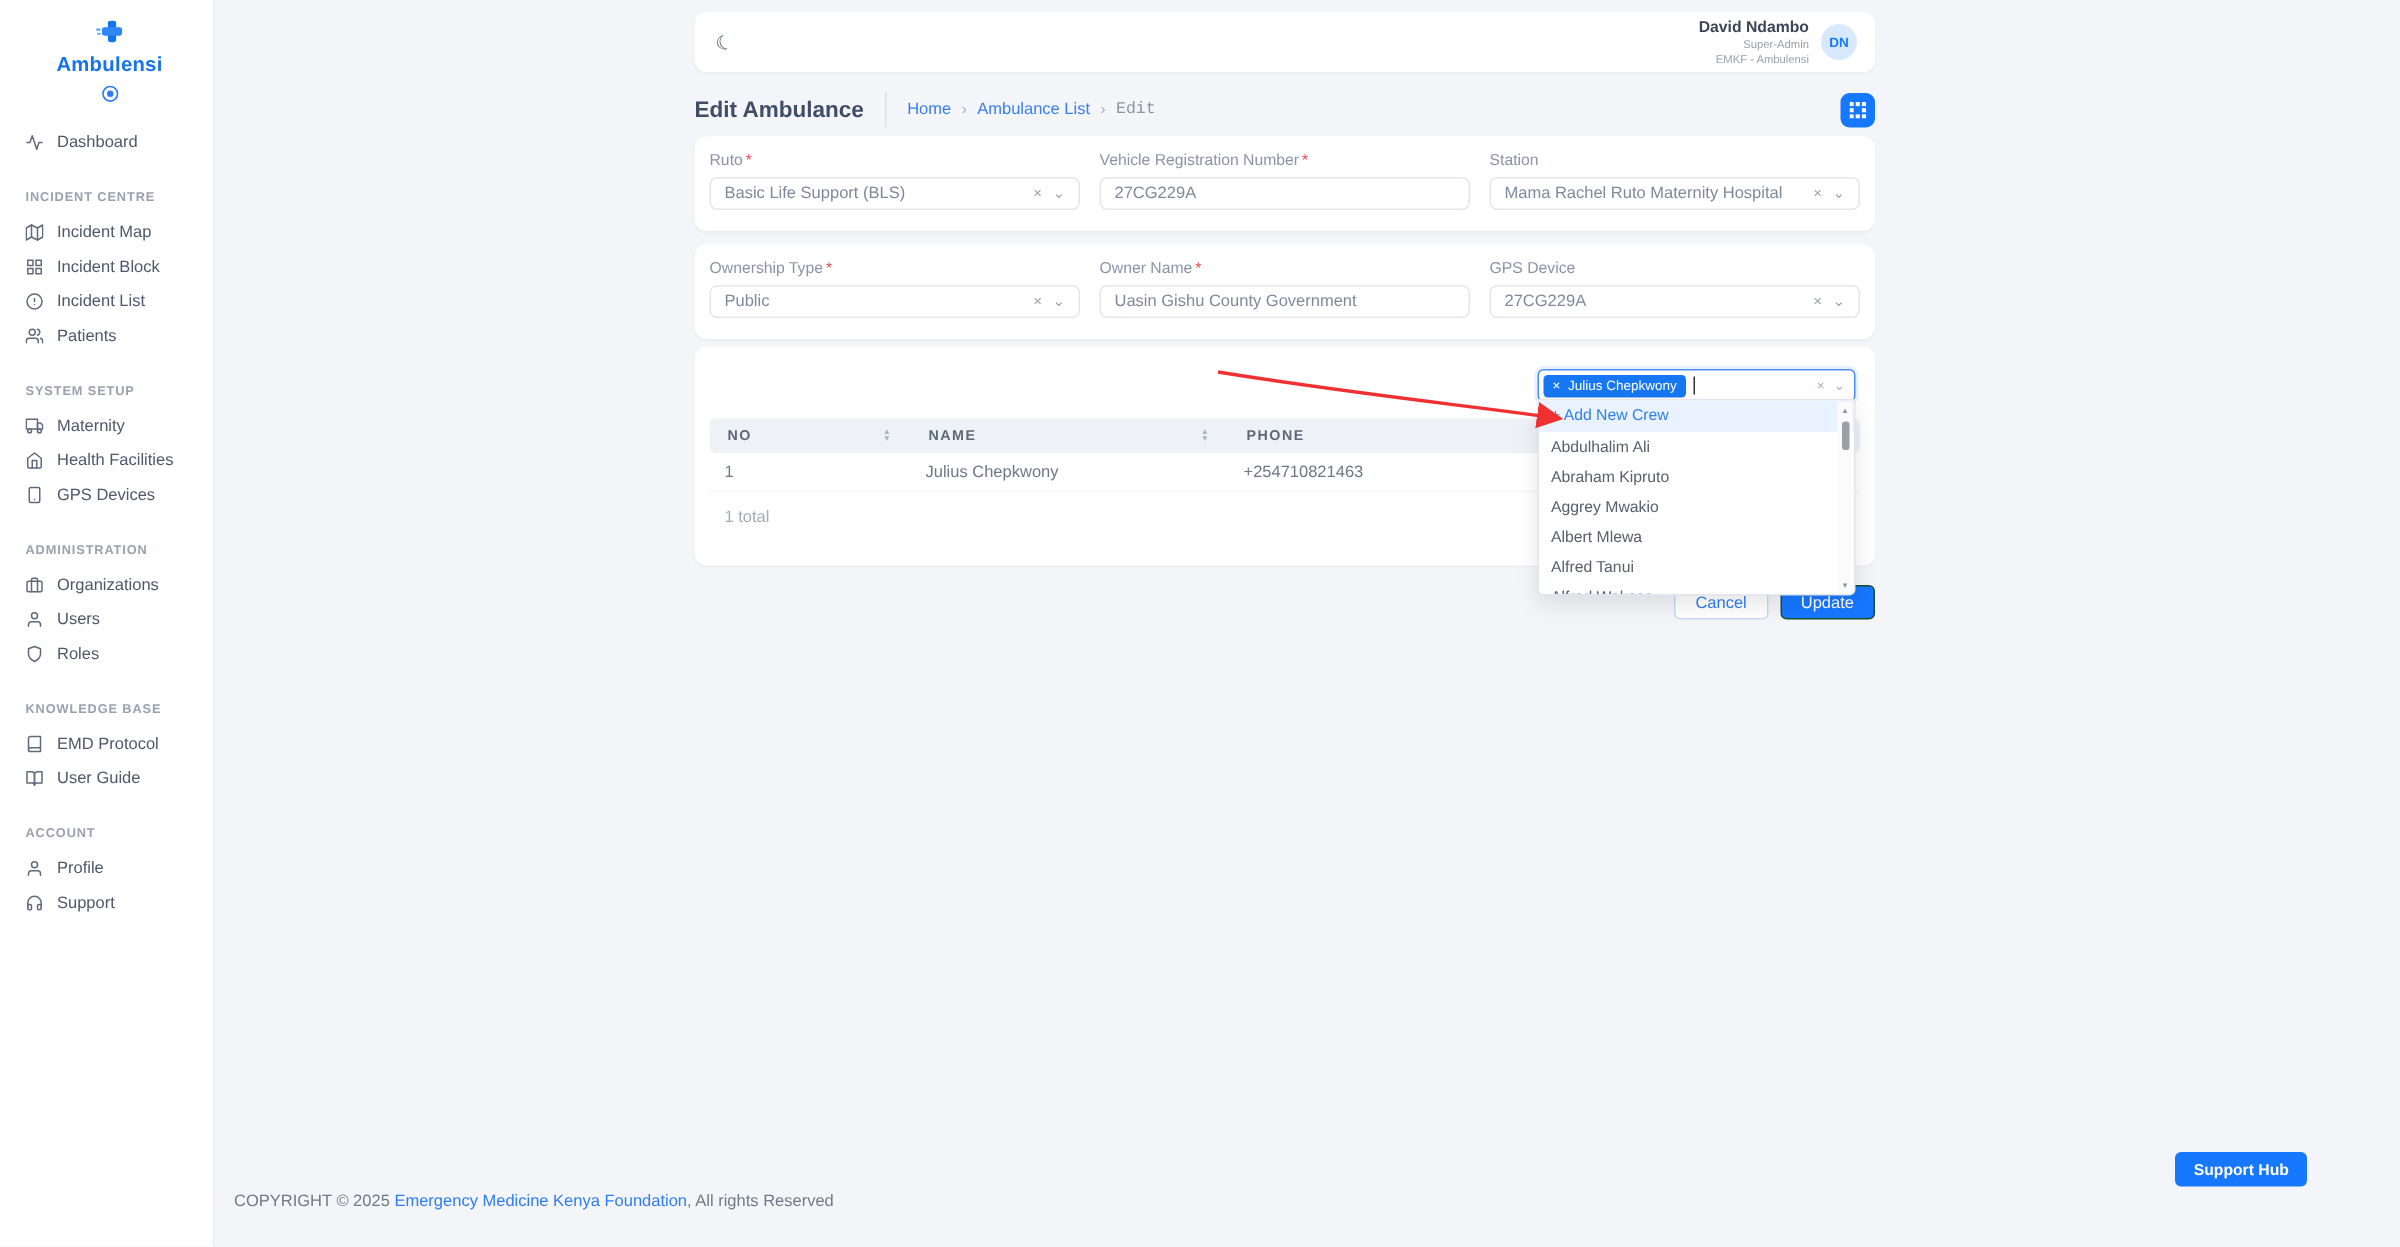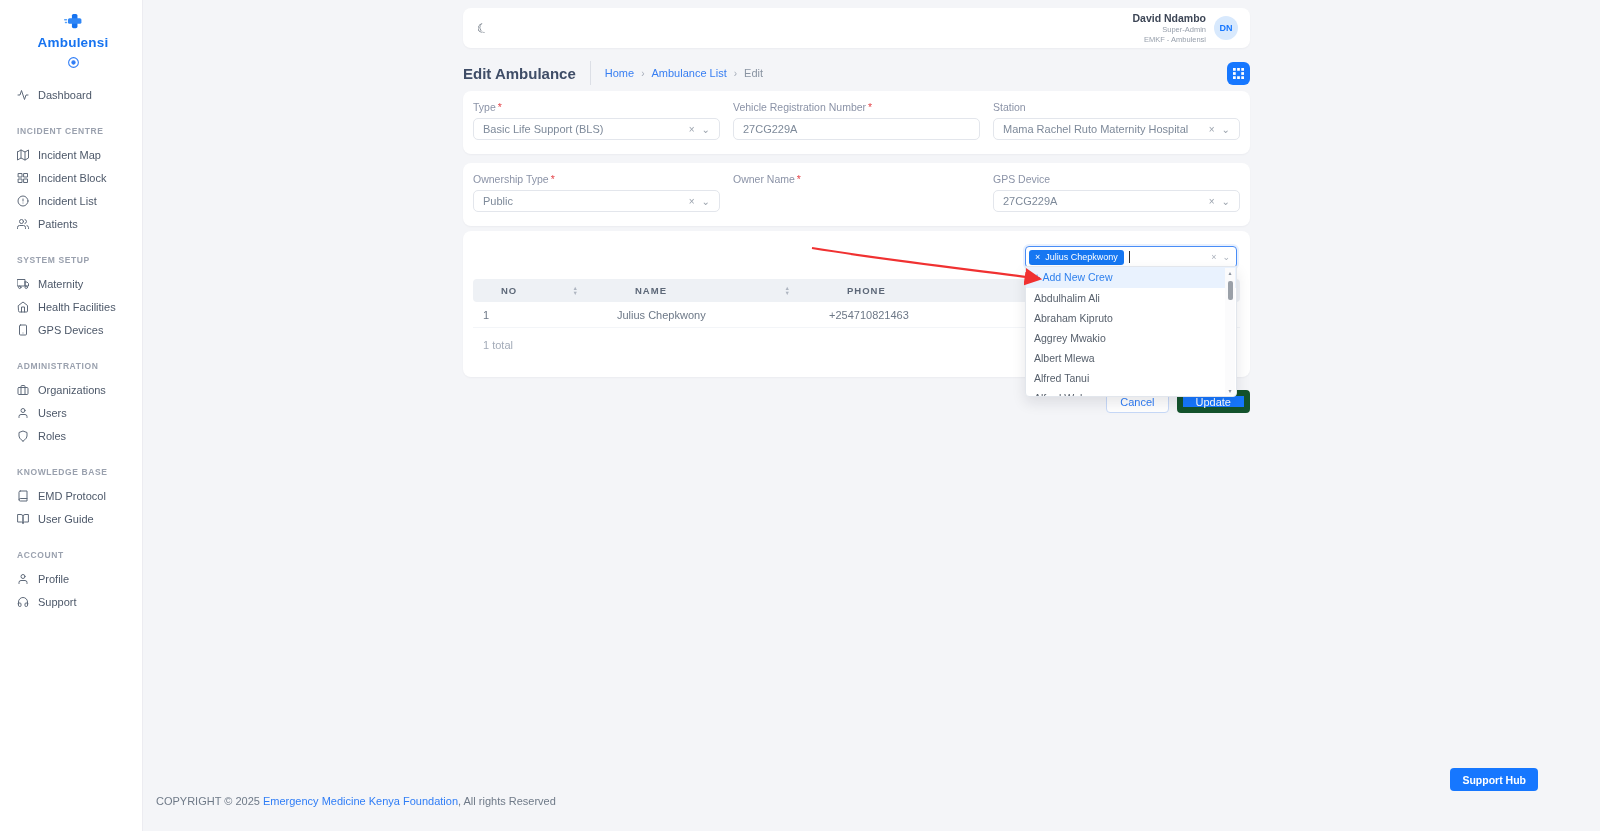--- a/index.html
+++ b/index.html
@@ -28,50 +28,50 @@
   .user-name { font-size:10.5px; font-weight:bold; color:#3d4656; }
   .user-sub { font-size:7.5px; color:#98a0ac; }
   .avatar { width:24px; height:24px; border-radius:50%; background:#d8e9fd; color:#1677ff; font-size:9px; font-weight:bold; display:flex; align-items:center; justify-content:center; }
 
   .title-row { margin-top:12px; height:26px; display:flex; align-items:center; }
   .page-title { font-size:15px; font-weight:600; color:#3f4d67; }
   .title-div { width:1px; height:24px; background:#dcdfe6; margin:0 14px; }
   .crumb { font-size:11px; display:flex; align-items:center; gap:7px; }
   .crumb .lnk { color:#377ef2; cursor:pointer; }
   .crumb .sep { color:#a6adb9; font-size:10px; }
-  .crumb .cur { color:#8a94a2; }
+  .crumb .cur { color:#8a94a2;font-family:Liberation Mono, monospace; }
   .grid-btn { margin-left:auto; width:23px; height:23px; border-radius:6px; background:#1677ff; display:flex; align-items:center; justify-content:center; cursor:pointer; }
 
   .form-card { margin-top:5px; height:63px; padding:10px 10px; display:grid; grid-template-columns:1fr 1fr 1fr; column-gap:13px; }
   .fld-label { font-size:10.5px; color:#8b93a7; margin-bottom:5px; }
   .req { color:#e5484d; margin-left:2px; }
   .fld { height:22px; border:1px solid #e3e6ec; border-radius:5px; display:flex; align-items:center; padding:0 9px; font-size:11px; color:#7e8a9a; background:#fff; }
   .fld .icons { margin-left:auto; display:flex; align-items:center; gap:7px; color:#9aa2ad; font-size:10px; }
   .fld .icons span { cursor:pointer; }
   .second-card { margin-top:9px; }
 
   .crew-card { margin-top:5px; height:146px; position:relative; }
   .crew-select { position:absolute; right:13px; top:15px; width:212px; height:22px; border:1.5px solid #4a8df6; border-radius:4px; background:#fff; display:flex; align-items:center; padding:0 6px 0 3px; box-shadow:0 0 0 2px rgba(74,141,246,.12); }
   .tag { background:#1677f2; color:#fff; font-size:9px; border-radius:3px; padding:2.5px 6px; display:flex; align-items:center; gap:5px; white-space:nowrap; }
   .tag .tag-x { font-size:9px; cursor:pointer; }
   .caret { width:1px; height:12px; background:#333; margin-left:5px; }
   .crew-select .icons { margin-left:auto; display:flex; align-items:center; gap:6px; color:#a9b0bb; font-size:9px; }
 
   .crew-table { position:absolute; left:10px; right:10px; top:48px; }
   .t-head { height:23px; background:#eef1f5; border-radius:4px; display:grid; grid-template-columns:134px 212px 1fr; align-items:center; }
-  .t-head > div { display:flex; align-items:center; padding:0 28px; font-size:9.5px; font-weight:bold; letter-spacing:1px; color:#5d6878; }
+  .t-head > div { display:flex; align-items:center; padding:0 12px; font-size:9.5px; font-weight:bold; letter-spacing:1px; color:#5d6878; }
   .sort { margin-left:auto; display:flex; flex-direction:column; line-height:5px; font-size:5.5px; color:#aeb5c0; cursor:pointer; }
   .t-row { height:26px; display:grid; grid-template-columns:134px 212px 1fr; align-items:center; border-bottom:1px solid #f3f5f8; }
   .t-row > div { padding:0 10px; font-size:11px; color:#6d7887; }
   .t-total { margin-top:11px; padding-left:10px; font-size:11px; color:#a3abb8; }
 
   .actions { margin-top:13px; display:flex; justify-content:flex-end; gap:8px; }
   .btn { height:23px; border-radius:4px; font-size:11px; display:flex; align-items:center; padding:0 13px; cursor:pointer; font-family:inherit; }
   .btn-cancel { background:#fff; border:1px solid #c7d9f8; color:#2f7df6; }
-  .btn-update { background:#1677ff; border:6px solid #14532d; color:#fff; }
+  .btn-update { background:#1677ff; border:1px solid #14532d; color:#fff; }
 
   
   .dropdown { position:absolute; left:562px; top:266px; width:212px; height:131px; background:#fff; border:1px solid #e2e6ec; border-radius:0 0 4px 4px; box-shadow:0 6px 14px rgba(16,24,40,.10); overflow:hidden; z-index:20; }
   .opt { height:20px; line-height:20px; padding-left:8px; font-size:10.5px; color:#57606c; cursor:pointer; white-space:nowrap; }
   .opt-add { height:21px; line-height:21px; background:#e9f2fe; color:#2f80ed; }
   .dd-scroll { position:absolute; right:1px; top:1px; bottom:1px; width:10px; background:#fbfbfc; }
   .dd-up,.dd-down { position:absolute; left:0; width:10px; text-align:center; font-size:6px; color:#8b939e; cursor:pointer; }
   .dd-up { top:1px; } .dd-down { bottom:1px; }
   .dd-thumb { position:absolute; right:2px; top:13px; width:5px; height:19px; border-radius:2px; background:#9aa0a8; cursor:pointer; }
 
@@ -258,21 +258,21 @@
             <rect x="9" y="4.5" width="3" height="3"></rect>
           <rect x="0" y="9" width="3" height="3"></rect>
             <rect x="4.5" y="9" width="3" height="3"></rect>
             <rect x="9" y="9" width="3" height="3"></rect>
         </svg>
       </span>
     </div>
 
     <div class="card form-card">
       <div>
-        <div class="fld-label"><span>Type</span><span class="req">*</span></div>
+        <div class="fld-label"><span>Ruto</span><span class="req">*</span></div>
         <div class="fld">
           <span>Basic Life Support (BLS)</span>
           <span class="icons">
               <span>×</span>
               <span>⌄</span>
             </span>
         </div>
       </div>
       <div>
         <div class="fld-label"><span>Vehicle Registration Number</span><span class="req">*</span></div>
@@ -298,20 +298,23 @@
         <div class="fld">
           <span>Public</span>
           <span class="icons">
               <span>×</span>
               <span>⌄</span>
             </span>
         </div>
       </div>
       <div>
         <div class="fld-label"><span>Owner Name</span><span class="req">*</span></div>
+        <div class="fld">
+          <span>Uasin Gishu County Government</span>
+        </div>
       </div>
       <div>
         <div class="fld-label"><span>GPS Device</span><span class="req"></span></div>
         <div class="fld">
           <span>27CG229A</span>
           <span class="icons">
               <span>×</span>
               <span>⌄</span>
             </span>
         </div>

